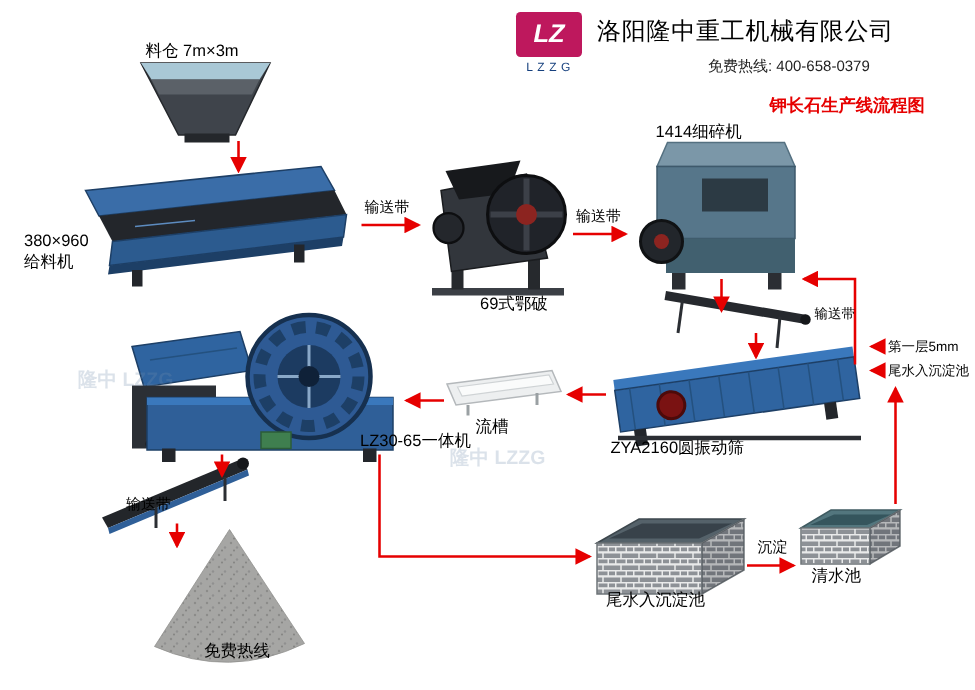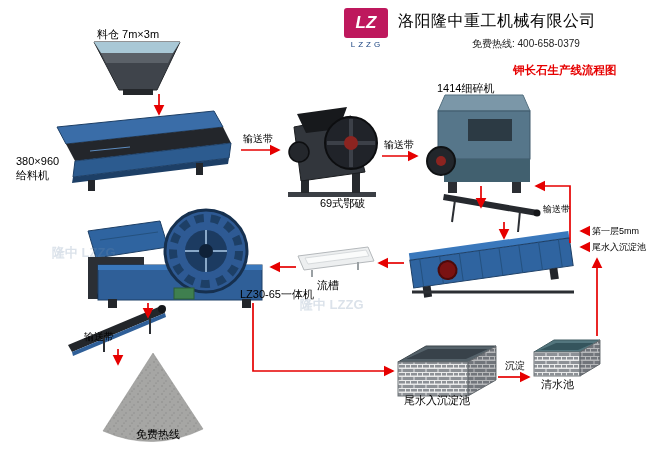--- a/index.html
+++ b/index.html
@@ -185,20 +185,21 @@
   <div class="lbl" style="left:97px;top:28px">料仓 7m×3m</div>
   <div class="lbl" style="left:16px;top:155px">380×960
 给料机</div>
   <div class="lbl" style="left:243px;top:133px;font-size:10px">输送带</div>
   <div class="lbl" style="left:320px;top:197px">69式鄂破</div>
   <div class="lbl" style="left:384px;top:139px;font-size:10px">输送带</div>
   <div class="lbl" style="left:437px;top:82px">1414细碎机</div>
   <div class="lbl" style="left:543px;top:204px;font-size:9px">输送带</div>
   <div class="lbl" style="left:592px;top:226px;font-size:9px">第一层5mm</div>
   <div class="lbl" style="left:592px;top:242px;font-size:9px">尾水入沉淀池</div>
+  <div class="lbl" style="left:407px;top:293px">ZYA2160圆振动筛</div>
   <div class="lbl" style="left:317px;top:279px">流槽</div>
   <div class="lbl" style="left:240px;top:288px">LZ30-65一体机</div>
   <div class="lbl" style="left:84px;top:331px;font-size:10px">输送带</div>
   <div class="lbl" style="left:136px;top:428px">免费热线</div>
   <div class="lbl" style="left:404px;top:394px">尾水入沉淀池</div>
   <div class="lbl" style="left:505px;top:360px;font-size:10px">沉淀</div>
   <div class="lbl" style="left:541px;top:378px">清水池</div>
 
 </div>
 

